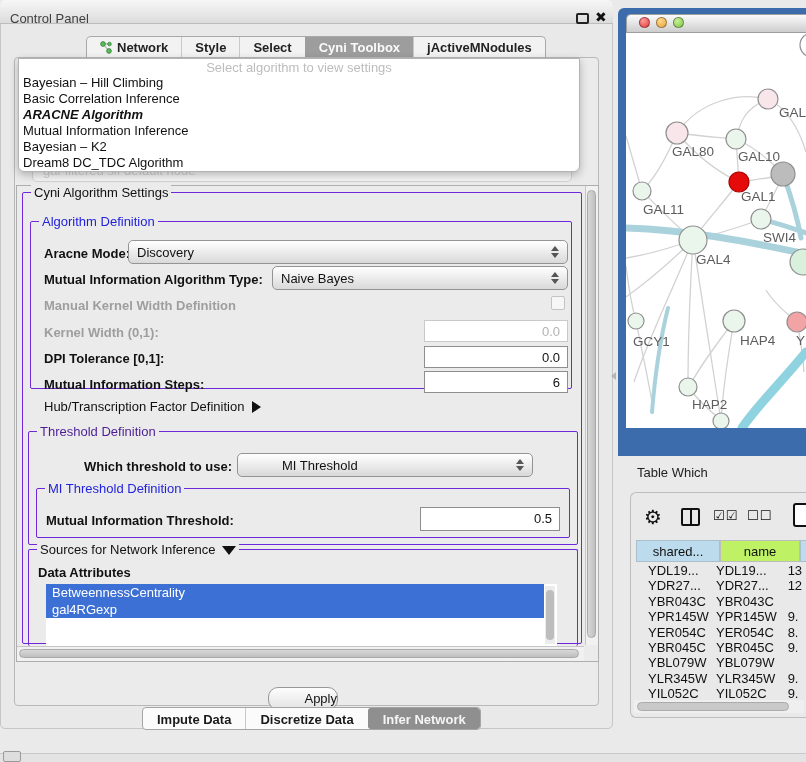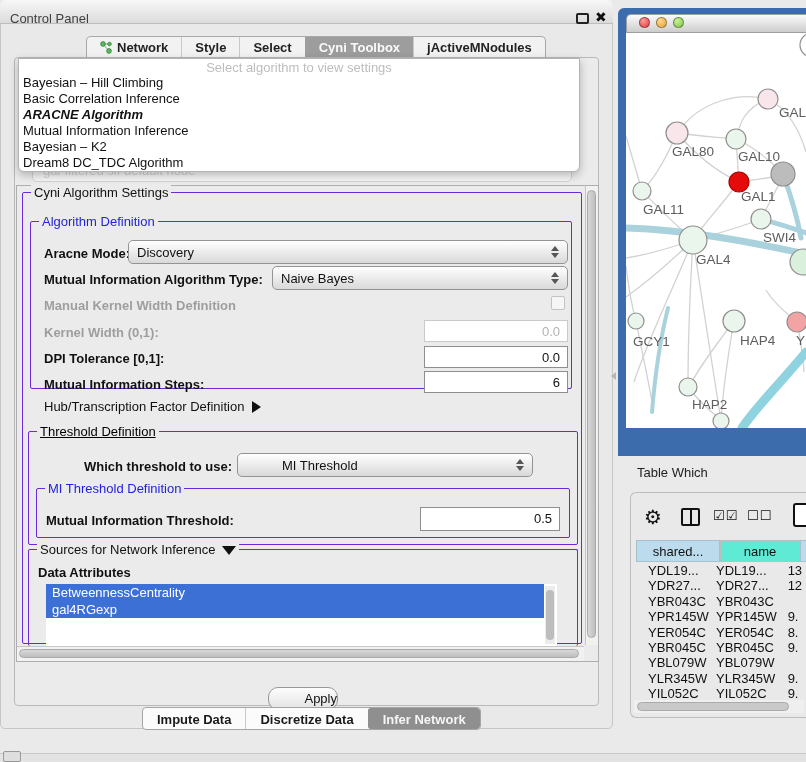--- a/index.html
+++ b/index.html
@@ -36,21 +36,21 @@
   .scrollpane { left:16px; top:185px; width:583px; height:477px; border:1px solid #aeaeae; background:#ebebeb; }
   .vsb { left:585px; top:186px; width:13px; height:459px; background:#f1f1f1; border-left:1px solid #c6c6c6; }
   .vsb-thumb { left:587px; top:190px; width:9px; height:448px; background:linear-gradient(90deg,#d8d8d8,#bfbfbf); border:1px solid #a9a9a9; border-radius:5px; }
   .hsb { left:17px; top:646px; width:567px; height:15px; background:#f1f1f1; border-top:1px solid #c6c6c6; }
   .hsb-thumb { left:19px; top:649px; width:560px; height:9px; background:linear-gradient(#d8d8d8,#bfbfbf); border:1px solid #a9a9a9; border-radius:5px; }
 
   
   .group { border:1px solid #6d28d9; border-radius:2px; }
   .gtitle { position:absolute; top:-8px; left:8px; background:#ebebeb; padding:0 3px; font-size:13px; white-space:nowrap; }
   .blue { color:#2222dd; }
-  .green { color:#000000;text-decoration:underline; }
+  .green { color:#4c1d95; }
 
   .lbl { position:absolute; font-size:13px; white-space:nowrap; }
   .b { font-weight:bold; }
   .gray { color:#9e9e9e; }
 
   .combo { position:absolute; height:24px; background:linear-gradient(#ffffff,#d9d9d9); border:1px solid #949494; border-radius:5px; display:flex; align-items:center; padding:0 8px; }
   .combo-val { flex:1; font-size:13px; color:#111; }
   .arrows { display:flex; flex-direction:column; align-items:center; gap:2px; }
   .arr-up { width:0; height:0; border-left:4px solid transparent; border-right:4px solid transparent; border-bottom:5px solid #555; }
   .arr-dn { width:0; height:0; border-left:4px solid transparent; border-right:4px solid transparent; border-top:5px solid #555; }
@@ -85,21 +85,21 @@
   .tp-title { left:637px; top:465px; font-size:13px; color:#222; }
   .tablewin { left:630px; top:492px; width:176px; height:226px; background:#e9e9e9; border:1px solid #bdbdbd; border-radius:6px 0 0 6px; border-right:none; }
   .gear { left:644px; top:505px; font-size:20px; color:#111; }
   .col-ico { left:681px; top:508px; width:19px; height:18px; border:2px solid #111; border-radius:2px; }
   .col-ico::after { content:""; position:absolute; left:7px; top:0; width:2px; height:14px; background:#111; }
   .chk-pair { position:absolute; top:508px; font-size:13px; letter-spacing:1px; color:#111; }
   .doc-ico { left:793px; top:503px; width:20px; height:24px; border:2px solid #111; border-radius:3px; background:#fff; }
 
   .thead { left:636px; top:540px; height:22px; display:flex; }
   .th { border:1px solid #a9bfcb; background:#bcdcee; text-align:center; padding-top:3px; font-size:13px; overflow:hidden; white-space:nowrap; }
-  .th.plain { background:#5eead4; border-color:#bdbdbd; }
+  .th.plain { background:#bef264; border-color:#bdbdbd; }
   .trows { left:636px; top:563px; width:170px; height:137px; overflow:hidden; background:#e9e9e9; }
   .trow { display:flex; height:15.4px; line-height:15.4px; font-size:13px; white-space:nowrap; }
   .td1 { width:86px; padding-left:12px; overflow:hidden; }
   .td2 { width:78px; overflow:hidden; }
   .td3 { width:20px; overflow:hidden; }
   .t-hsb { left:634px; top:700px; width:170px; height:13px; background:#efefef; }
   .t-hsb-thumb { left:637px; top:702px; width:152px; height:9px; background:#c9c9c9; border:1px solid #ababab; border-radius:5px; }
 
   
   .bottom-strip { left:0; top:753px; width:806px; height:9px; background:#e3e3e3; border-top:1px solid #c9c9c9; }

